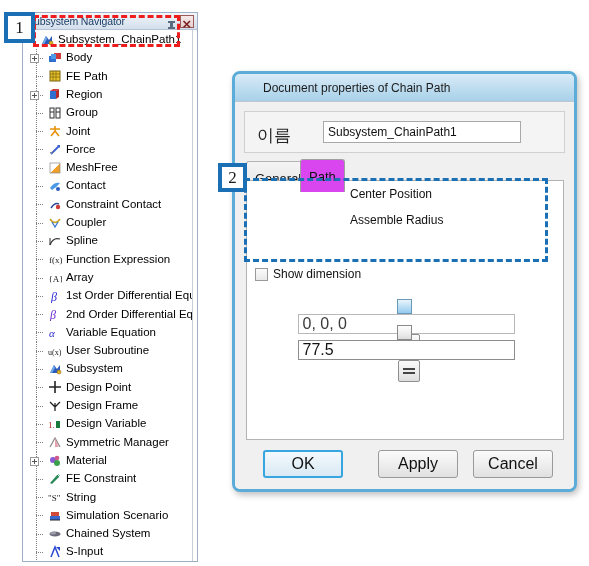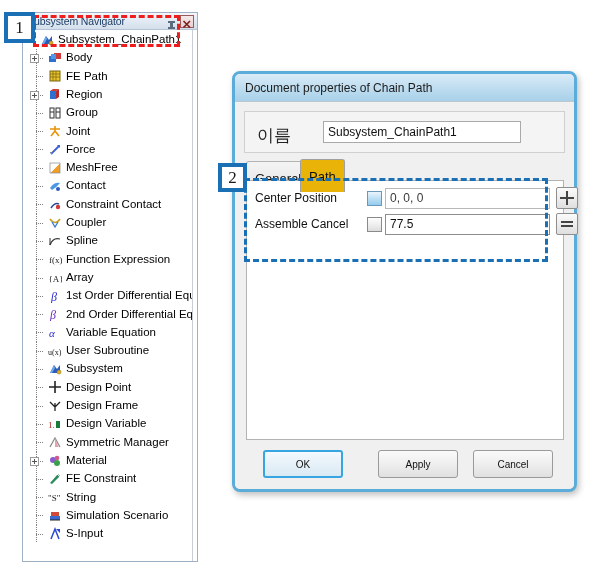--- a/index.html
+++ b/index.html
@@ -201,21 +201,21 @@
     box-shadow: 2px 3px 6px rgba(0,0,0,0.25);
   }
   #dialog-titlebar {
     height: 28px;
     background: linear-gradient(to bottom, #d9ebf7 0%, #bddcef 55%, #a8d1e9 100%);
     border-top-left-radius: 5px;
     border-top-right-radius: 5px;
     border-bottom: 1px solid #bcc6cd;
     display: flex;
     align-items: center;
-    padding-left: 10px;
+    padding-left: 28px;
     box-sizing: border-box;
   }
   #dialog-title-text {
     font-size: 12px;
     color: #1b1b1b;
   }
   #dialog-content {
     position: absolute;
     left: 0; right: 0;
     top: 29px; bottom: 0;
@@ -279,21 +279,21 @@
     border: 1px solid #b3b3b3;
     border-bottom: none;
     background: linear-gradient(to bottom,#f4f4f4,#e3e3e3);
     border-top-left-radius: 3px;
     border-top-right-radius: 3px;
     box-sizing: border-box;
   }
   .tab.active {
     top: 0;
     height: 32px;
-    background: #eab308;
+    background: #d946ef;
     border-color: #a0a0a0;
     z-index: 3;
   }
   #tab-general { left: 0; }
   #tab-path { left: 54px; }
 
   #tabpage {
     position: absolute;
     left: 11px;
     top: 77px;
@@ -318,20 +318,21 @@
   }
 
   
   .prop-row {
     position: absolute;
     left: 8px;
     right: 6px;
     height: 22px;
     display: flex;
     align-items: center;
+    flex-direction: column;
   }
   #row-center  { top: 6px; }
   #row-radius  { top: 32px; }
   #row-axis    { top: 58px; }
   .prop-label {
     width: 112px;
     font-size: 12px;
     color: #111;
     flex: 0 0 112px;
   }
@@ -349,21 +350,21 @@
   }
   .prop-check.gray {
     background: linear-gradient(to bottom, #fdfdfd 0%, #ececec 60%, #dcdcdc 100%);
   }
   .prop-value {
     flex: 1 1 auto;
     height: 21px;
     background: #ffffff;
     border: 1px solid #b8b8b8;
     box-sizing: border-box;
-    font-size: 12px;
+    font-size: 16px;
     color: #3a3a3a;
     line-height: 19px;
     padding: 0 4px;
     font-family: "Liberation Sans", sans-serif;
     outline: none;
   }
   .prop-value.editable {
     border-color: #8d8d8d;
     color: #111;
   }
@@ -426,21 +427,21 @@
 
   
   .dlg-btn {
     position: absolute;
     width: 80px;
     height: 28px;
     bottom: 11px;
     border: 1px solid #9a9a9a;
     border-radius: 3px;
     background: linear-gradient(to bottom, #fafafa 0%, #efefef 48%, #e0e0e0 100%);
-    font-size: 10px;
+    font-size: 16px;
     color: #111;
     display: flex;
     align-items: center;
     justify-content: center;
     box-sizing: border-box;
     font-family: "Liberation Sans", sans-serif;
   }
   #btn-ok {
     left: 28px;
     border: 2px solid #37a6e0;
@@ -660,20 +661,27 @@
           <div class="tree-row">
             <span class="icon-box"><svg width="14" height="14" viewBox="0 0 14 14">
                 <rect x="2" y="7" width="10" height="4" fill="#3a6ad0"></rect>
                 <rect x="3" y="3" width="8" height="4" fill="#d04a3a"></rect>
                 <path d="M2 11 h10" stroke="#222"></path>
               </svg></span>
             <span class="tree-label">Simulation Scenario</span>
           </div>
           <div class="tree-row">
             <span class="icon-box"><svg width="14" height="14" viewBox="0 0 14 14">
+                <ellipse cx="7" cy="7" rx="5.5" ry="2.5" fill="#6a6a7a"></ellipse>
+                <ellipse cx="5" cy="6" rx="3" ry="1.5" fill="#9a9aaa"></ellipse>
+              </svg></span>
+            <span class="tree-label">Chained System</span>
+          </div>
+          <div class="tree-row">
+            <span class="icon-box"><svg width="14" height="14" viewBox="0 0 14 14">
                 <path d="M3 12 L7 2 L11 12" stroke="#2a4ad0" stroke-width="1.5" fill="none"></path>
                 <path d="M8 2 L12 2 L12 6" fill="#2a4ad0"></path>
               </svg></span>
             <span class="tree-label">S-Input</span>
           </div>
         </div>
     </div>
     <div id="nav-scroll-right"></div>
   </div>
 
@@ -702,27 +710,31 @@
       <div id="tabpage">
 
         <div class="prop-row" id="row-center">
           <span class="prop-label">Center Position</span>
           <span class="prop-check blue"></span>
           <input class="prop-value" readonly="" value="0, 0, 0" style="">
           <span class="prop-btn glyph-plus"></span>
         </div>
 
         <div class="prop-row" id="row-radius">
-          <span class="prop-label">Assemble Cancel</span>
+          <span class="prop-label">Assemble Radius</span>
           <span class="prop-check gray"></span>
           <input class="prop-value editable" value="77.5" style="">
           <span class="prop-btn glyph-eq"></span>
         </div>
 
 
+        <div id="row-showdim">
+          <span id="showdim-check"></span>
+          <span id="showdim-label">Show dimension</span>
+        </div>
 
       </div>
 
       <div class="dlg-btn" id="btn-ok">OK</div>
       <div class="dlg-btn" id="btn-apply">Apply</div>
       <div class="dlg-btn" id="btn-cancel">Cancel</div>
     </div>
   </div>
 
   <div id="blue-dashed"></div>

